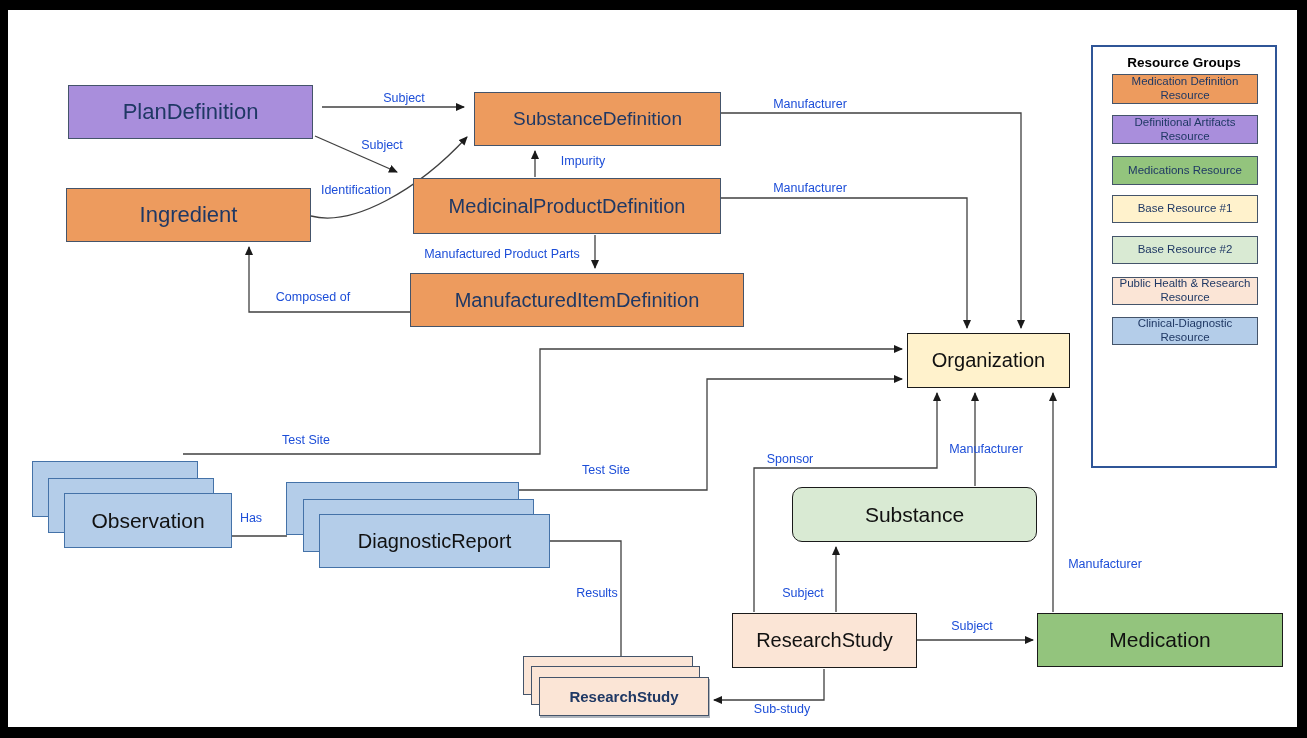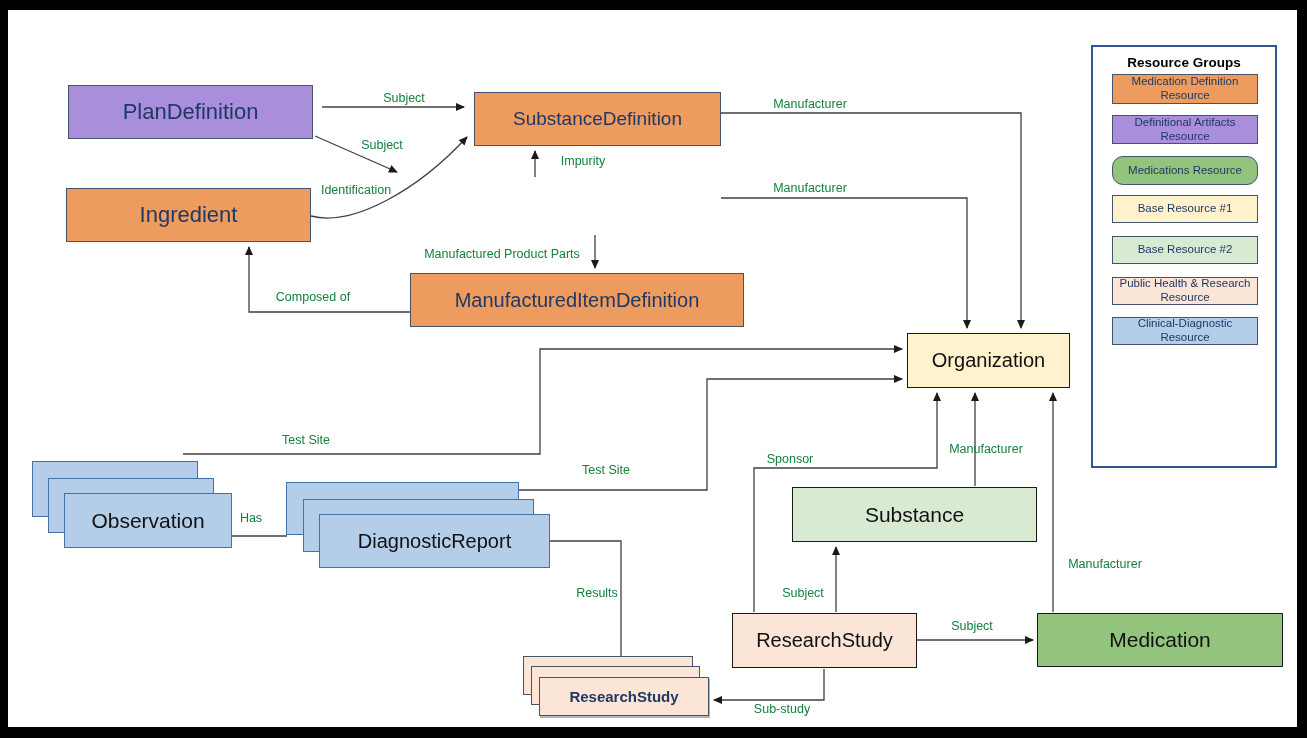--- a/index.html
+++ b/index.html
@@ -4,21 +4,21 @@
 <style>
   html,body{margin:0;padding:0;background:#000;width:1307px;height:738px;overflow:hidden;
             font-family:"Liberation Sans", sans-serif;}
   #canvas{position:absolute;left:8px;top:10px;width:1289px;height:717px;background:#ffffff;}
   svg.wires{position:absolute;left:0;top:0;width:1289px;height:717px;pointer-events:none;}
   .node{position:absolute;display:flex;align-items:center;justify-content:center;
         box-sizing:border-box;border:1.6px solid #44546A;color:#1F3864;text-align:right;}
   .dark{border:1.6px solid #1a1a1a;color:#111;}
   .bluebrd{border:1.4px solid #4472A8;color:#111;margin-left:16px;}
   .stackfront{box-shadow:1px 2px 0 rgba(110,120,135,.55);}
-  .elabel{position:absolute;transform:translate(-50%,-50%);font-size:12.5px;color:#15803d;
+  .elabel{position:absolute;transform:translate(-50%,-50%);font-size:12.5px;color:#1d4ed8;
           white-space:nowrap;}
   .fs22{font-size:22px}.fs21{font-size:21px}.fs20{font-size:20px}.fs19{font-size:19px}
   .fs15{font-size:15px;font-weight:600}
   #legend{position:absolute;left:1083px;top:35px;width:186px;height:423px;box-sizing:border-box;
           border:2px solid #2F5597;background:#fff;}
   .lg-title{position:absolute;left:0;top:8px;width:100%;text-align:center;font-size:13.5px;
             font-weight:bold;color:#000;}
   .lg-item{position:absolute;left:19px;width:146px;box-sizing:border-box;border:1px solid #44546A;
            display:flex;align-items:center;justify-content:center;text-align:center;
            font-size:11.5px;line-height:1.18;color:#1F3864;padding:1px 4px;}
@@ -57,34 +57,35 @@
       <path d="M816,659 V690 H706" marker-end="url(#ah)"></path>
     </g>
   </svg>
 
   <div class="node fs22" style="left: 60px; top: 75px; width: 245px; height: 54px; background: rgb(169, 142, 220);">PlanDefinition</div>
 
   <div class="node fs22" style="left: 58px; top: 178px; width: 245px; height: 54px; background: rgb(237, 155, 94);">Ingredient</div>
 
   <div class="node fs19" style="left: 466px; top: 82px; width: 247px; height: 54px; background: rgb(237, 155, 94);">SubstanceDefinition</div>
 
+  <div class="node fs20" style="left: 405px; top: 168px; width: 308px; height: 56px; background: rgb(237, 155, 94);">MedicinalProductDefinition</div>
 
   <div class="node fs20" style="left: 402px; top: 263px; width: 334px; height: 54px; background: rgb(237, 155, 94);">ManufacturedItemDefinition</div>
 
   <div class="node dark fs20" style="left: 899px; top: 323px; width: 163px; height: 55px; background: rgb(255, 242, 204);">Organization</div>
 
   <div class="node bluebrd" style="left: 8px; top: 451px; width: 166px; height: 56px; background: rgb(180, 205, 233);"></div>
   <div class="node bluebrd" style="left: 24px; top: 468px; width: 166px; height: 55px; background: rgb(180, 205, 233);"></div>
   <div class="node bluebrd fs21" style="left: 40px; top: 483px; width: 168px; height: 55px; background: rgb(180, 205, 233);">Observation</div>
 
   <div class="node bluebrd" style="left: 262px; top: 472px; width: 233px; height: 53px; background: rgb(180, 205, 233);"></div>
   <div class="node bluebrd" style="left: 279px; top: 489px; width: 231px; height: 53px; background: rgb(180, 205, 233);"></div>
   <div class="node bluebrd fs20" style="left: 295px; top: 504px; width: 231px; height: 54px; background: rgb(180, 205, 233);">DiagnosticReport</div>
 
-  <div class="node dark fs21" style="left: 784px; top: 477px; width: 245px; height: 55px; background: rgb(217, 234, 211);">Substance</div>
+  <div class="node dark fs21" style="left: 784px; top: 477px; width: 245px; height: 55px; background: rgb(217, 234, 211); border-radius: 10px;">Substance</div>
 
   <div class="node dark fs20" style="left: 724px; top: 603px; width: 185px; height: 55px; background: rgb(251, 229, 214);">ResearchStudy</div>
 
   <div class="node dark fs21" style="left: 1029px; top: 603px; width: 246px; height: 54px; background: rgb(147, 196, 125);">Medication</div>
 
   <div class="node" style="left: 515px; top: 646px; width: 170px; height: 39px; background: rgb(251, 229, 214);"></div>
   <div class="node" style="left: 523px; top: 656px; width: 169px; height: 39px; background: rgb(251, 229, 214);"></div>
   <div class="node stackfront fs15" style="left: 531px; top: 667px; width: 170px; height: 39px; background: rgb(251, 229, 214);">ResearchStudy</div>
 
   <div class="elabel" style="left:396px;top:88px;">Subject</div>
@@ -103,20 +104,20 @@
   <div class="elabel" style="left:795px;top:583px;">Subject</div>
   <div class="elabel" style="left:978px;top:439px;">Manufacturer</div>
   <div class="elabel" style="left:1097px;top:554px;">Manufacturer</div>
   <div class="elabel" style="left:964px;top:616px;">Subject</div>
   <div class="elabel" style="left:774px;top:699px;">Sub-study</div>
 
   <div id="legend">
     <div class="lg-title">Resource Groups</div>
     <div class="lg-item" style="top: 27px; height: 30px; background: rgb(237, 155, 94);">Medication Definition Resource</div>
     <div class="lg-item" style="top: 68px; height: 29px; background: rgb(169, 142, 220);">Definitional Artifacts Resource</div>
-    <div class="lg-item" style="top: 109px; height: 29px; background: rgb(147, 196, 125); border-radius: 11px;">Medications Resource</div>
+    <div class="lg-item" style="top: 109px; height: 29px; background: rgb(147, 196, 125);">Medications Resource</div>
     <div class="lg-item" style="top: 148px; height: 28px; background: rgb(255, 242, 204);">Base Resource #1</div>
     <div class="lg-item" style="top: 189px; height: 28px; background: rgb(217, 234, 211);">Base Resource #2</div>
     <div class="lg-item" style="top: 230px; height: 28px; background: rgb(251, 229, 214);">Public Health &amp; Research Resource</div>
     <div class="lg-item" style="top: 270px; height: 28px; background: rgb(180, 205, 233);">Clinical-Diagnostic Resource</div>
   </div>
 
 </div>
 
 </body></html>

